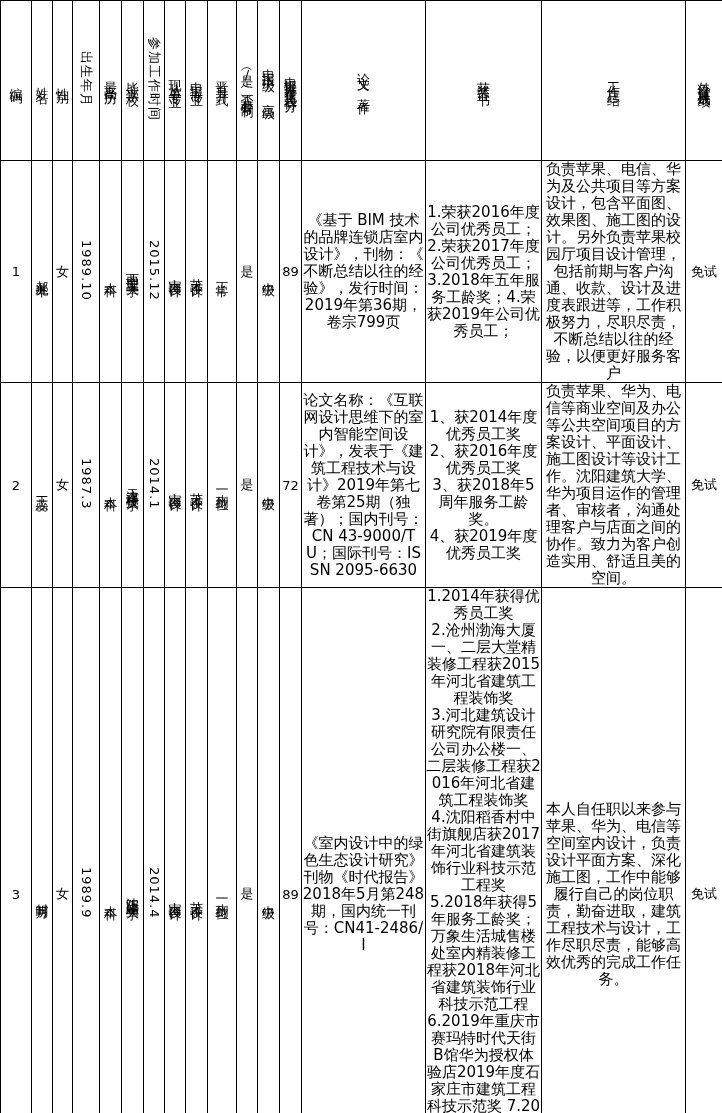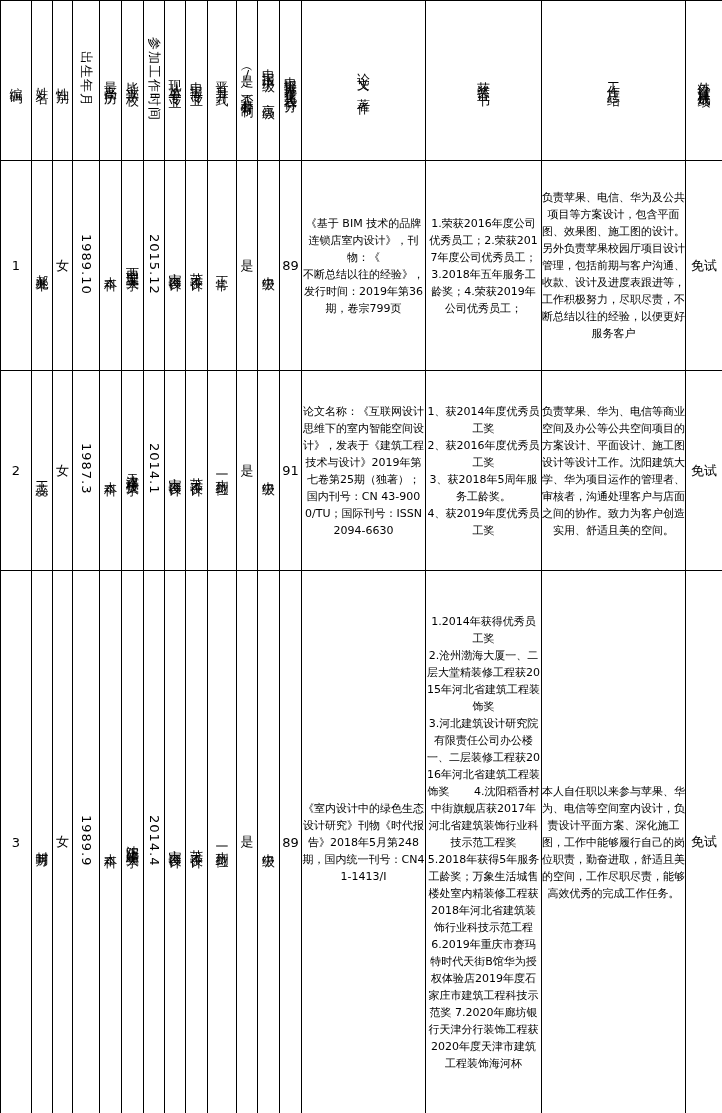--- a/index.html
+++ b/index.html
@@ -35,21 +35,21 @@
     writing-mode: vertical-rl;
     text-orientation: sideways;
     display: inline-block;
     line-height: 1;
     letter-spacing: 1px;
     white-space: pre;
   }
   
   .big { padding: 2px 3px; }
   .big .wrap {
-    font-size: 11px;
+    font-size: 15px;
     line-height: 17px;
     white-space: pre-wrap;
     word-break: break-all;
   }
   .al { text-align: left; }
   .ac { text-align: center; }
 </style>
 </head>
 <body>
 
@@ -128,23 +128,23 @@
     <td><span>女</span></td>
     <td><span class="v-rot">1987.3</span></td>
     <td><span class="v-up v-data">本科</span></td>
     <td><span class="v-up v-data">天津科技大学</span></td>
     <td><span class="v-rot">2014.1</span></td>
     <td><span class="v-up v-data">室内设计</span></td>
     <td><span class="v-up v-data">艺术设计</span></td>
     <td><span class="v-up v-data">一步到位</span></td>
     <td><span>是</span></td>
     <td><span class="v-up v-data">中级</span></td>
-    <td><span>91</span></td>
+    <td><span>72</span></td>
     <td class="big ac">
-          <div class="wrap">论文名称：《互联网设计思维下的室内智能空间设计》，发表于《建筑工程技术与设计》2019年第七卷第25期（独著）；国内刊号：CN 43-9000/TU；国际刊号：ISSN 2094-6630</div>
+          <div class="wrap">论文名称：《互联网设计思维下的室内智能空间设计》，发表于《建筑工程技术与设计》2019年第七卷第25期（独著）；国内刊号：CN 43-9000/TU；国际刊号：ISSN 2095-6630</div>
         </td>
     <td class="big ac">
           <div class="wrap">1、获2014年度优秀员工奖
 2、获2016年度优秀员工奖
 3、获2018年5周年服务工龄奖。
 4、获2019年度优秀员工奖</div>
         </td>
     <td class="big ac">
           <div class="wrap">负责苹果、华为、电信等商业空间及办公等公共空间项目的方案设计、平面设计、施工图设计等设计工作。沈阳建筑大学、华为项目运作的管理者、审核者，沟通处理客户与店面之间的协作。致力为客户创造实用、舒适且美的空间。</div>
         </td>
@@ -159,28 +159,28 @@
     <td><span class="v-up v-data">本科</span></td>
     <td><span class="v-up v-data">沈阳建筑大学</span></td>
     <td><span class="v-rot">2014.4</span></td>
     <td><span class="v-up v-data">室内设计</span></td>
     <td><span class="v-up v-data">艺术设计</span></td>
     <td><span class="v-up v-data">一步到位</span></td>
     <td><span>是</span></td>
     <td><span class="v-up v-data">中级</span></td>
     <td><span>89</span></td>
     <td class="big al">
-          <div class="wrap">《室内设计中的绿色生态设计研究》刊物《时代报告》2018年5月第248期，国内统一刊号：CN41-1413/I</div>
+          <div class="wrap">《室内设计中的绿色生态设计研究》刊物《时代报告》2018年5月第248期，国内统一刊号：CN41-2486/I</div>
         </td>
     <td class="big al">
           <div class="wrap">1.2014年获得优秀员工奖
 2.沧州渤海大厦一、二层大堂精装修工程获2015年河北省建筑工程装饰奖
 3.河北建筑设计研究院有限责任公司办公楼一、二层装修工程获2016年河北省建筑工程装饰奖       4.沈阳稻香村中街旗舰店获2017年河北省建筑装饰行业科技示范工程奖
 5.2018年获得5年服务工龄奖；万象生活城售楼处室内精装修工程获2018年河北省建筑装饰行业科技示范工程
 6.2019年重庆市赛玛特时代天街B馆华为授权体验店2019年度石家庄市建筑工程科技示范奖 7.2020年廊坊银行天津分行装饰工程获2020年度天津市建筑工程装饰海河杯</div>
         </td>
     <td class="big al">
-          <div class="wrap">本人自任职以来参与苹果、华为、电信等空间室内设计，负责设计平面方案、深化施工图，工作中能够履行自己的岗位职责，勤奋进取，舒适且美的空间，工作尽职尽责，能够高效优秀的完成工作任务。</div>
+          <div class="wrap">本人自任职以来参与苹果、华为、电信等空间室内设计，负责设计平面方案、深化施工图，工作中能够履行自己的岗位职责，勤奋进取，建筑工程技术与设计，工作尽职尽责，能够高效优秀的完成工作任务。</div>
         </td>
     <td><span>免试</span></td>
   </tr>
 </tbody>
   </table>
 
 </body></html>

